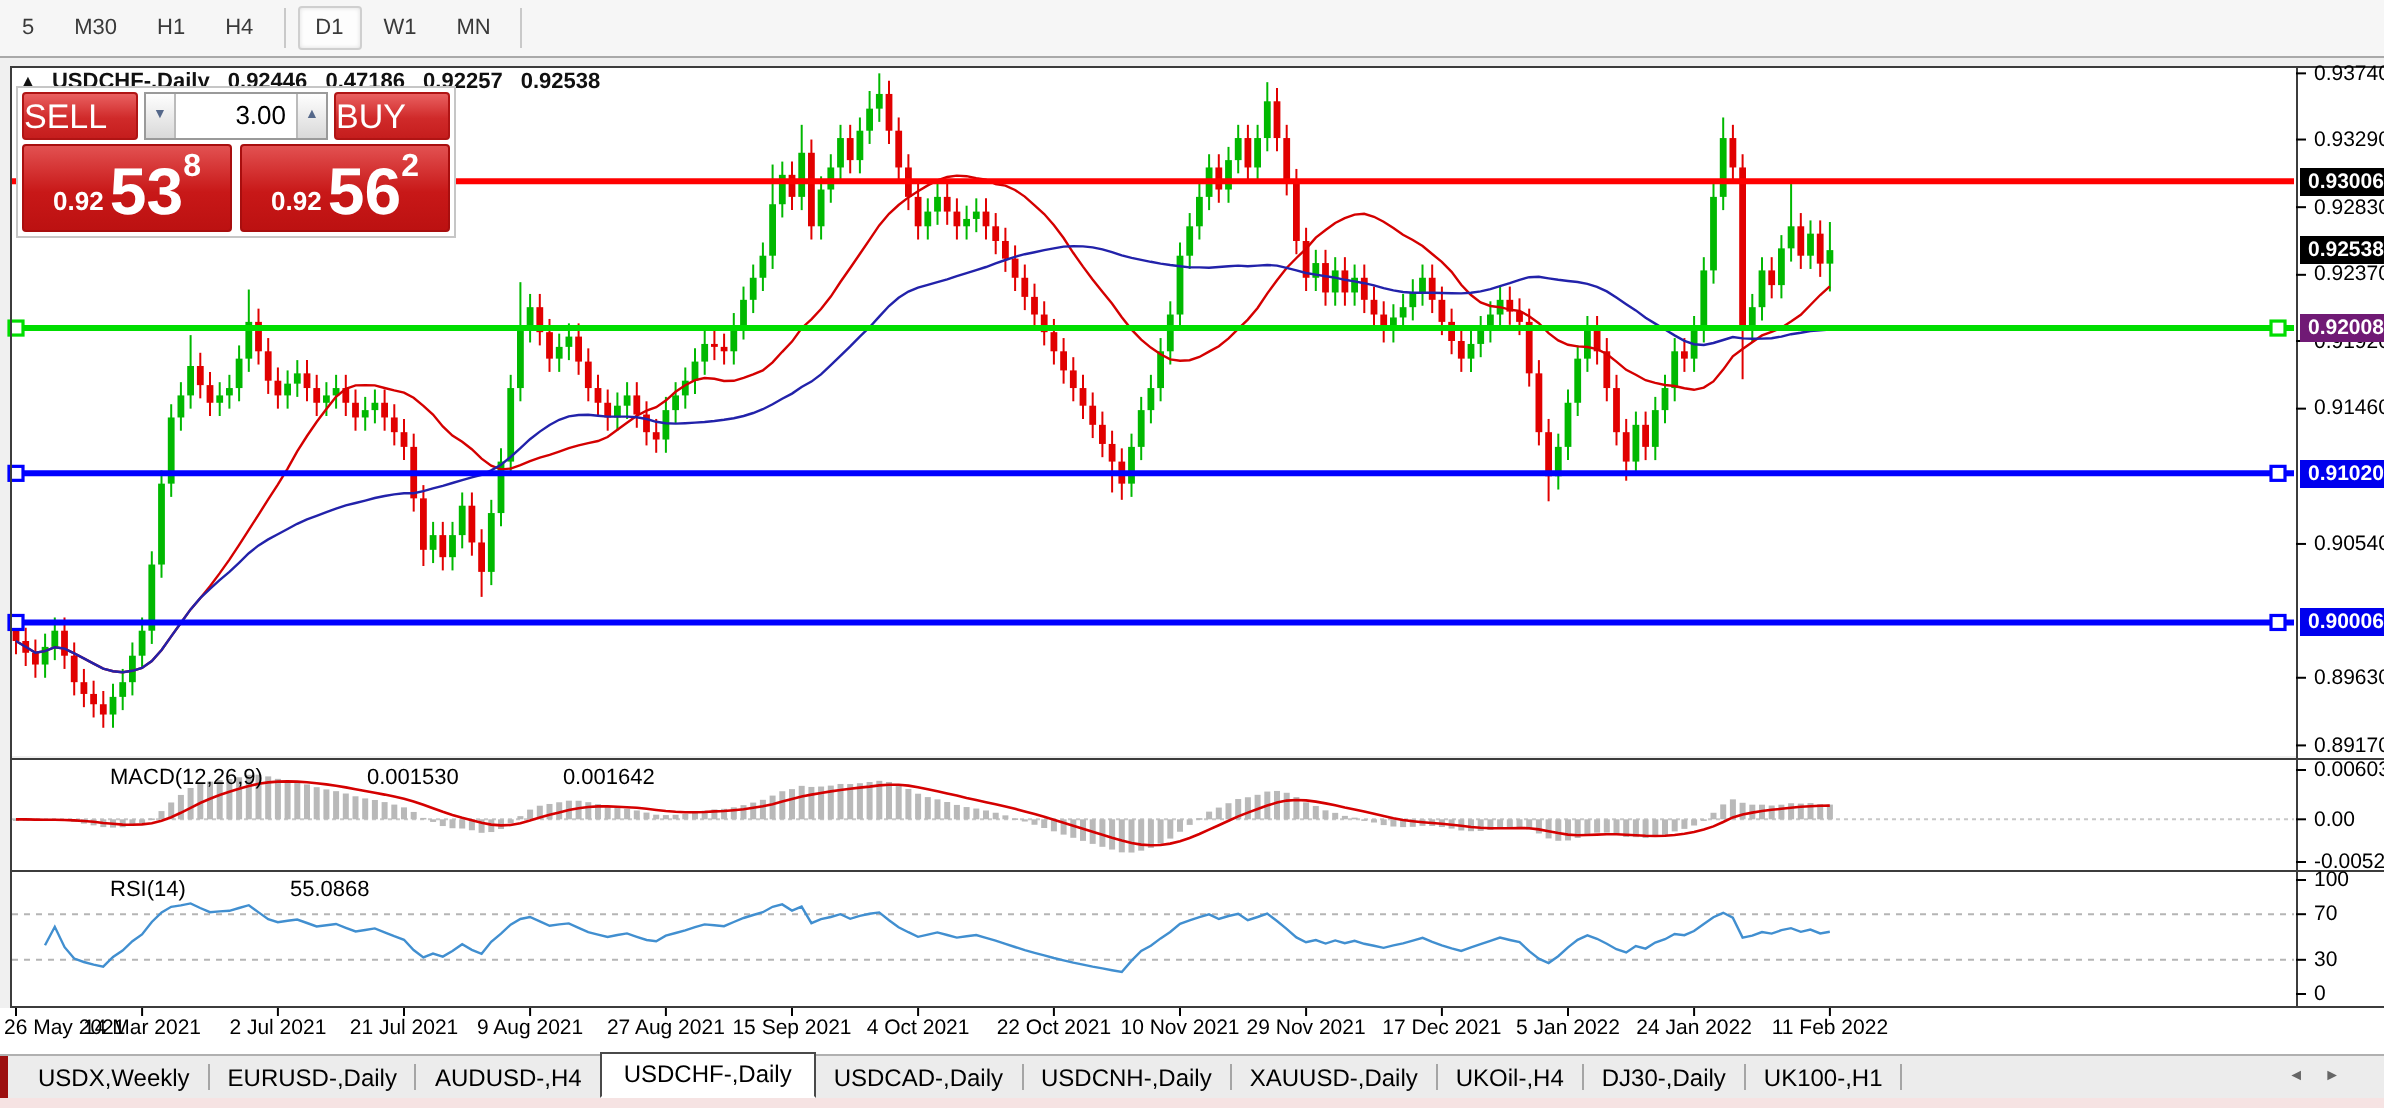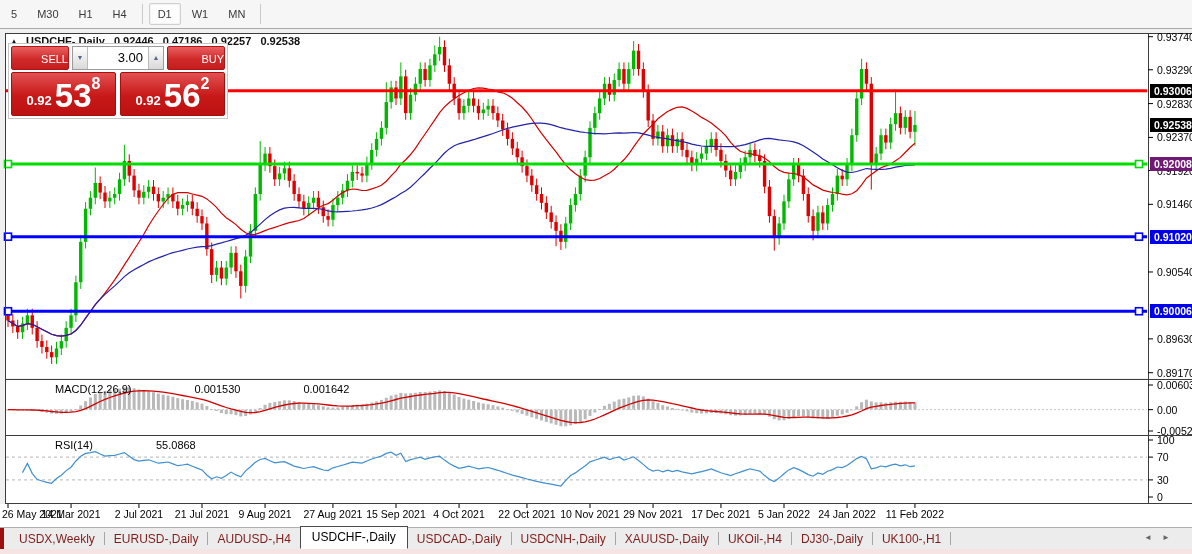--- a/index.html
+++ b/index.html
@@ -30,21 +30,21 @@
   }
   .chart-title .tri { font-size:8px; margin-right:5px; position:relative; top:-1px; }
   .chart-title span.num { margin-left:6px; }
   
   .trade-panel {
     position:absolute; left:8px; top:43px; width:220px; height:76px; z-index:5;
     background:#fff; border:1px solid #c6c6c6; padding:2px;
   }
   .tp-row1 { display:flex; height:24px; }
   .tp-btn {
-    width:58px; height:24px; color:#fff; font-size:11px; text-align:right;
+    width:58px; height:24px; color:#fff; font-size:17px; text-align:left;
     line-height:24px; background:linear-gradient(180deg,#e96060,#d02a2a 55%,#c51d1d);
     border:1px solid #b01414; border-radius:2px; cursor:default;
   }
   .tp-spin { flex:1; display:flex; margin:0 3px; border:1px solid #9a9a9a; }
   .spin-btn {
     width:15px; background:linear-gradient(180deg,#fefefe,#d9d9d9);
     color:#55688a; font-size:7px; text-align:center; line-height:22px;
     border-right:1px solid #bbb; cursor:default;
   }
   .spin-btn.up { border-right:none; border-left:1px solid #bbb; }
@@ -55,21 +55,21 @@
     background:linear-gradient(180deg,#e25151 0%,#c81818 55%,#bc1111 100%);
     border:1px solid #a80e0e; border-radius:2px;
     display:flex; align-items:flex-end; justify-content:center; padding-bottom:3px;
   }
   .price-box + .price-box { margin-left:4px; }
   .p-small { font-size:13px; font-weight:bold; margin:0 3px 4px 0; }
   .p-big   { font-size:33px; font-weight:bold; line-height:33px; }
   .p-sup   { font-size:16px; font-weight:bold; align-self:flex-start; margin-top:2px; }
   
   .ind-label { position:absolute; z-index:4; font-size:11px; color:#000; white-space:nowrap; }
-  .ind-label span { margin-right:16px;padding-left:44px; }
+  .ind-label span { margin-right:5px;padding-left:44px; }
   
   .tick-label {
     position:absolute; left:1157px; font-size:10.5px; color:#000;
     z-index:3; white-space:nowrap;
   }
   .price-badge {
     position:absolute; left:1150px; width:42px; height:14px; z-index:4;
     color:#fff; font-size:10.5px; font-weight:bold; text-align:left;
     padding:1px 0 0 4px; white-space:nowrap;
   }
@@ -77,21 +77,21 @@
     position:absolute; top:508px; font-size:10.5px; color:#000; z-index:3;
     white-space:nowrap; transform:translateX(-50%);
   }
   .date-label.first { transform:none;text-align:center; }
   
   .tabbar {
     position:absolute; left:0; top:527px; width:1192px; height:22px;
     background:#ececec; border-top:1px solid #b0b0b0;
     display:flex; align-items:center; padding-left:10px; z-index:6; font-size:12px;
   }
-  .tab { color:#7f1d1d; padding:2px 9px; white-space:nowrap; cursor:default; }
+  .tab { color:#000000; padding:2px 9px; white-space:nowrap; cursor:default; }
   .tab-sep { width:1px; height:13px; background:#a5a5a5; }
   .tab.active {
     background:#fff; color:#000; border:1px solid #4a4a4a; border-bottom-color:#fff;
     padding:3px 11px; margin-top:-2px; height:23px;
   }
   .tab-red-block { position:absolute; left:0; top:0; width:4px; height:21px; background:#9d0f0f; }
   .tab-scroll { position:absolute; top:5px; font-size:8px; color:#666; cursor:default; }
   .bottom-strip {
     position:absolute; left:0; top:549px; width:1192px; height:5px;
     background:#f6e3e3; z-index:6;

